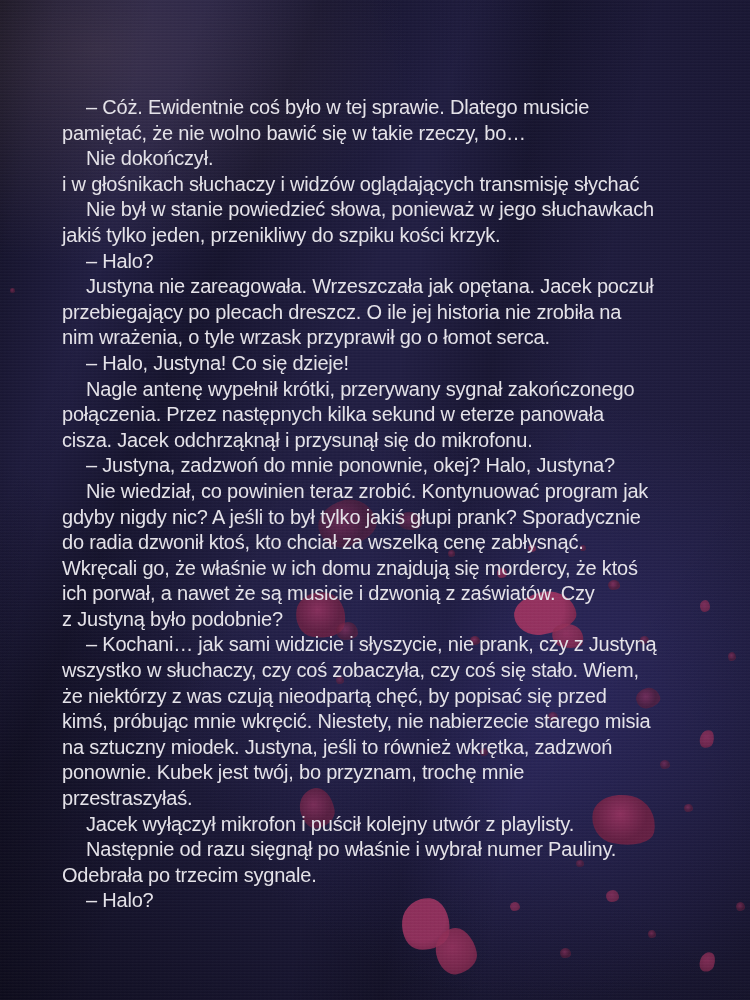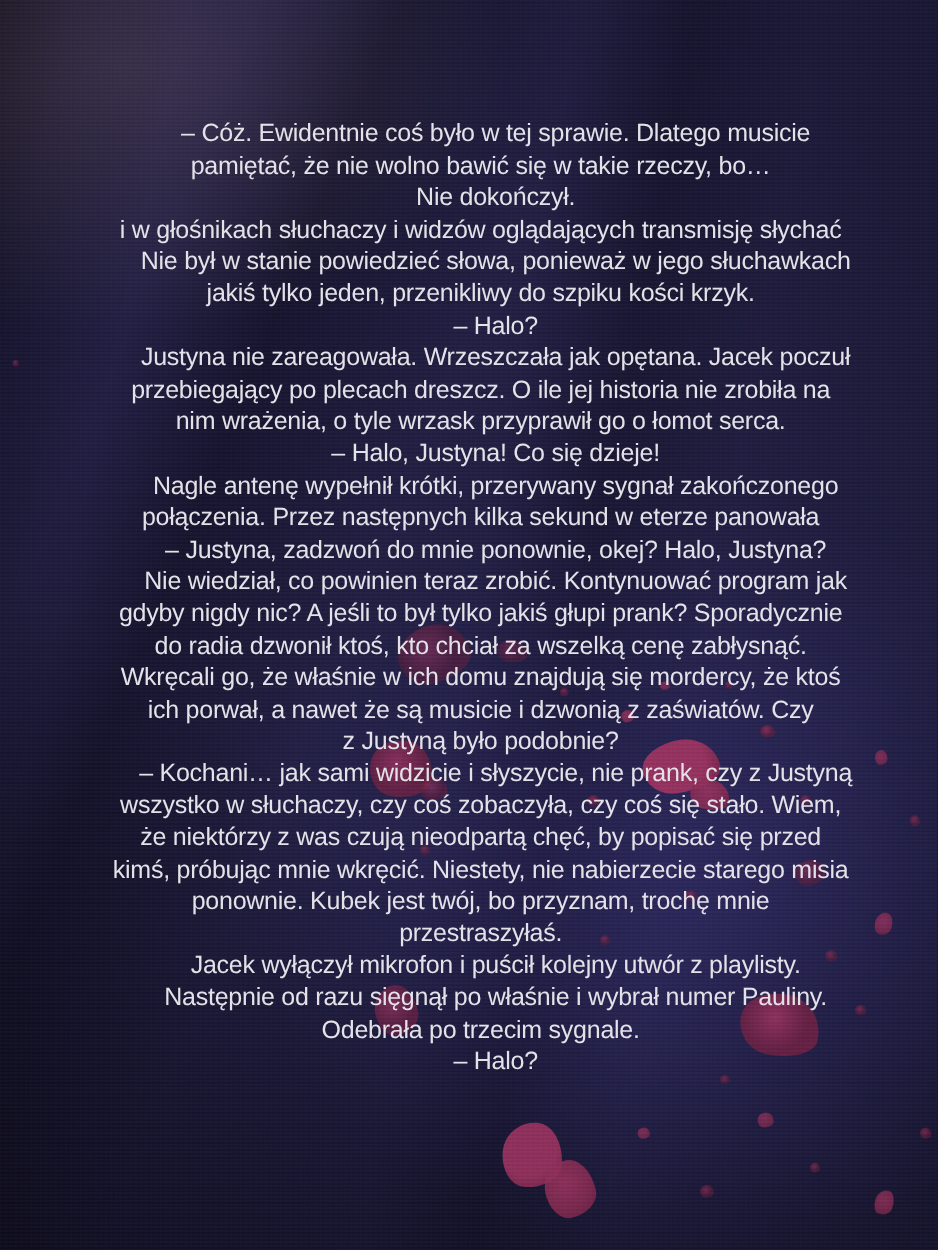--- a/index.html
+++ b/index.html
@@ -43,21 +43,21 @@
   .text-column {
     position: absolute;
     left: 62px; top: 95px; width: 645px;
     color: #e4e2e8;
     font-size: 20px;
     line-height: 25.6px;
     letter-spacing: -0.2px;
     font-weight: 400;
   }
   .para { margin: 0; }
-  .line { white-space: nowrap; height: 25.6px; text-align: center; }
+  .line { white-space: nowrap; height: 25.6px; }
   .line.first { padding-left: 24px; }
 </style>
 </head>
 <body>
 
 <div class="page" style="background-color: rgb(32, 29, 66);">
   <div class="bg-shading"></div>
   <div class="splatter-layer" id="splatters">
       <div class="splat" style="left: 318px; top: 500px; width: 58px; height: 46px; opacity: 0.55; transform: rotate(-15deg); border-radius: 54% 46% 60% 40% / 48% 62% 38% 52%; background: radial-gradient(circle at 42% 40%, rgb(158, 50, 96) 0%, rgb(93, 27, 56) 55%, rgb(111, 31, 66) 100%);"></div>
       <div class="splat" style="left: 398px; top: 512px; width: 24px; height: 18px; opacity: 0.5; transform: rotate(8deg); border-radius: 54% 46% 60% 40% / 48% 62% 38% 52%; background: radial-gradient(circle at 42% 40%, rgb(158, 50, 96) 0%, rgb(93, 27, 56) 55%, rgb(111, 31, 66) 100%);"></div>
@@ -115,37 +115,39 @@
         <div class="line first">Justyna nie zareagowała. Wrzeszczała jak opętana. Jacek poczuł</div>
         <div class="line">przebiegający po plecach dreszcz. O ile jej historia nie zrobiła na</div>
         <div class="line">nim wrażenia, o tyle wrzask przyprawił go o łomot serca.</div>
       </div>
       <div class="para">
         <div class="line first">– Halo, Justyna! Co się dzieje!</div>
       </div>
       <div class="para">
         <div class="line first">Nagle antenę wypełnił krótki, przerywany sygnał zakończonego</div>
         <div class="line">połączenia. Przez następnych kilka sekund w eterze panowała</div>
+        <div class="line">cisza. Jacek odchrząknął i przysunął się do mikrofonu.</div>
       </div>
       <div class="para">
         <div class="line first">– Justyna, zadzwoń do mnie ponownie, okej? Halo, Justyna?</div>
       </div>
       <div class="para">
         <div class="line first">Nie wiedział, co powinien teraz zrobić. Kontynuować program jak</div>
         <div class="line">gdyby nigdy nic? A jeśli to był tylko jakiś głupi prank? Sporadycznie</div>
         <div class="line">do radia dzwonił ktoś, kto chciał za wszelką cenę zabłysnąć.</div>
         <div class="line">Wkręcali go, że właśnie w ich domu znajdują się mordercy, że ktoś</div>
         <div class="line">ich porwał, a nawet że są musicie i dzwonią z zaświatów. Czy</div>
         <div class="line">z Justyną było podobnie?</div>
       </div>
       <div class="para">
         <div class="line first">– Kochani… jak sami widzicie i słyszycie, nie prank, czy z Justyną</div>
         <div class="line">wszystko w słuchaczy, czy coś zobaczyła, czy coś się stało. Wiem,</div>
         <div class="line">że niektórzy z was czują nieodpartą chęć, by popisać się przed</div>
         <div class="line">kimś, próbując mnie wkręcić. Niestety, nie nabierzecie starego misia</div>
+        <div class="line">na sztuczny miodek. Justyna, jeśli to również wkrętka, zadzwoń</div>
         <div class="line">ponownie. Kubek jest twój, bo przyznam, trochę mnie</div>
         <div class="line">przestraszyłaś.</div>
       </div>
       <div class="para">
         <div class="line first">Jacek wyłączył mikrofon i puścił kolejny utwór z playlisty.</div>
       </div>
       <div class="para">
         <div class="line first">Następnie od razu sięgnął po właśnie i wybrał numer Pauliny.</div>
         <div class="line">Odebrała po trzecim sygnale.</div>
       </div>

